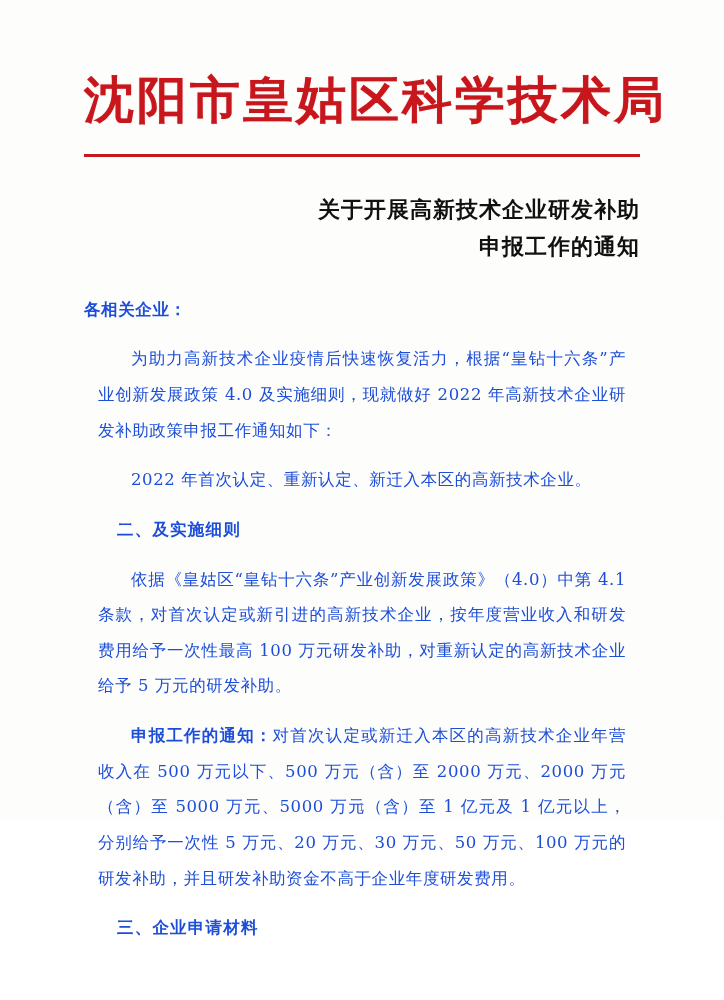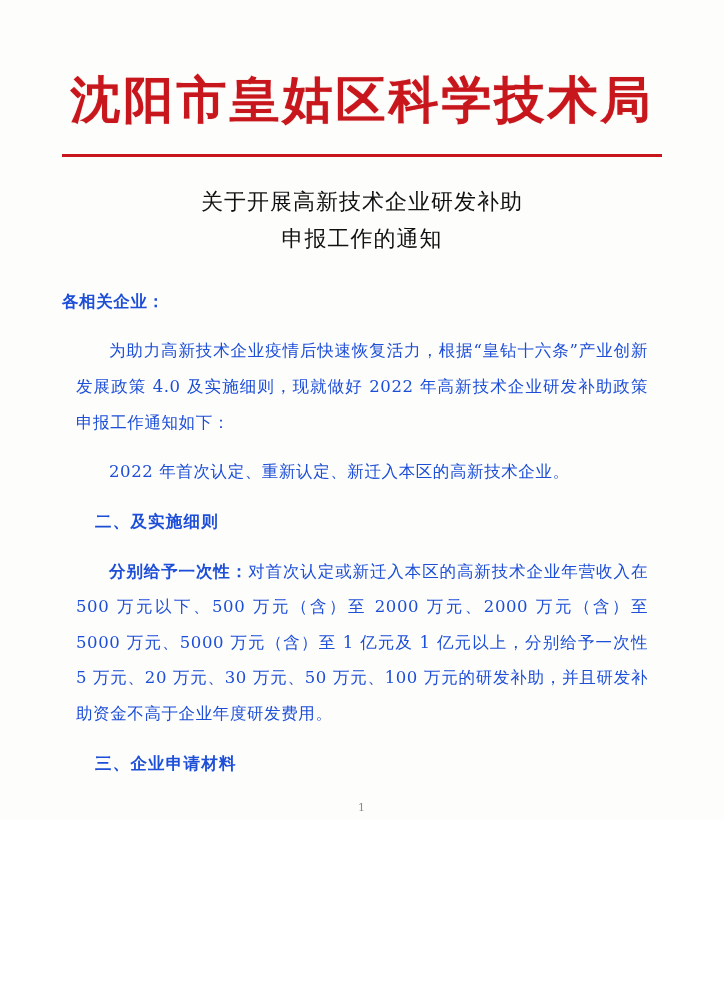--- a/index.html
+++ b/index.html
@@ -13,21 +13,21 @@
     font-family: "DejaVu Serif", "Liberation Serif", serif;
     color: #1a1a1a;
     overflow: hidden;
   }
   .page {
     position: relative;
     width: 724px;
     height: 820px;
     background: #fdfdfb;
     box-sizing: border-box;
-    padding: 0 62px;
+    padding: 0 84px;
   }
 
   
   .letterhead {
     text-align: center;
     padding-top: 72px;
   }
   .letterhead-title {
     font-family: "DejaVu Serif", "Liberation Serif", serif;
     font-weight: 700;
@@ -40,23 +40,23 @@
   }
   .letterhead-rule {
     margin: 26px auto 0 auto;
     width: 100%;
     height: 3px;
     background: #c8161d;
   }
 
   
   .doc-title {
-    text-align: center;
-    margin-top: 26px;
-    font-weight: 400;
+    text-align: right;
+    margin-top: 34px;
+    font-weight: 700;
     font-size: 22px;
     line-height: 1.7;
     letter-spacing: 1px;
     color: #111;
   }
   .doc-title span { display: block; }
 
   
   .body-text {
     margin-top: 26px;
@@ -111,21 +111,22 @@
 
   <div class="body-text">
 
     <p class="salutation">各相关企业：</p>
 
     <p class="para">为助力高新技术企业疫情后快速恢复活力，根据“皇钻十六条”产业创新发展政策 4.0 及实施细则，现就做好 2022 年高新技术企业研发补助政策申报工作通知如下：</p>
 
     <p class="para">2022 年首次认定、重新认定、新迁入本区的高新技术企业。</p>
 
     <p class="section-head">二、及实施细则</p>
+    <p class="para">依据《皇姑区“皇钻十六条”产业创新发展政策》（4.0）中第 4.1 条款，对首次认定或新引进的高新技术企业，按年度营业收入和研发费用给予一次性最高 100 万元研发补助，对重新认定的高新技术企业给予 5 万元的研发补助。</p>
 
-    <p class="para"><span class="inline-strong">分别给予一次性：</span><span>对首次认定或新迁入本区的高新技术企业年营收入在 500 万元以下、500 万元（含）至 2000 万元、2000 万元（含）至 5000 万元、5000 万元（含）至 1 亿元及 1 亿元以上，分别给予一次性 5 万元、20 万元、30 万元、50 万元、100 万元的研发补助，并且研发补助资金不高于企业年度研发费用。</span></p>
+    <p class="para"><span class="inline-strong">申报工作的通知：</span><span>对首次认定或新迁入本区的高新技术企业年营收入在 500 万元以下、500 万元（含）至 2000 万元、2000 万元（含）至 5000 万元、5000 万元（含）至 1 亿元及 1 亿元以上，分别给予一次性 5 万元、20 万元、30 万元、50 万元、100 万元的研发补助，并且研发补助资金不高于企业年度研发费用。</span></p>
 
     <p class="section-head">三、企业申请材料</p>
 
   </div>
 
   <div class="footer">1</div>
 </div>
 
 </body></html>

